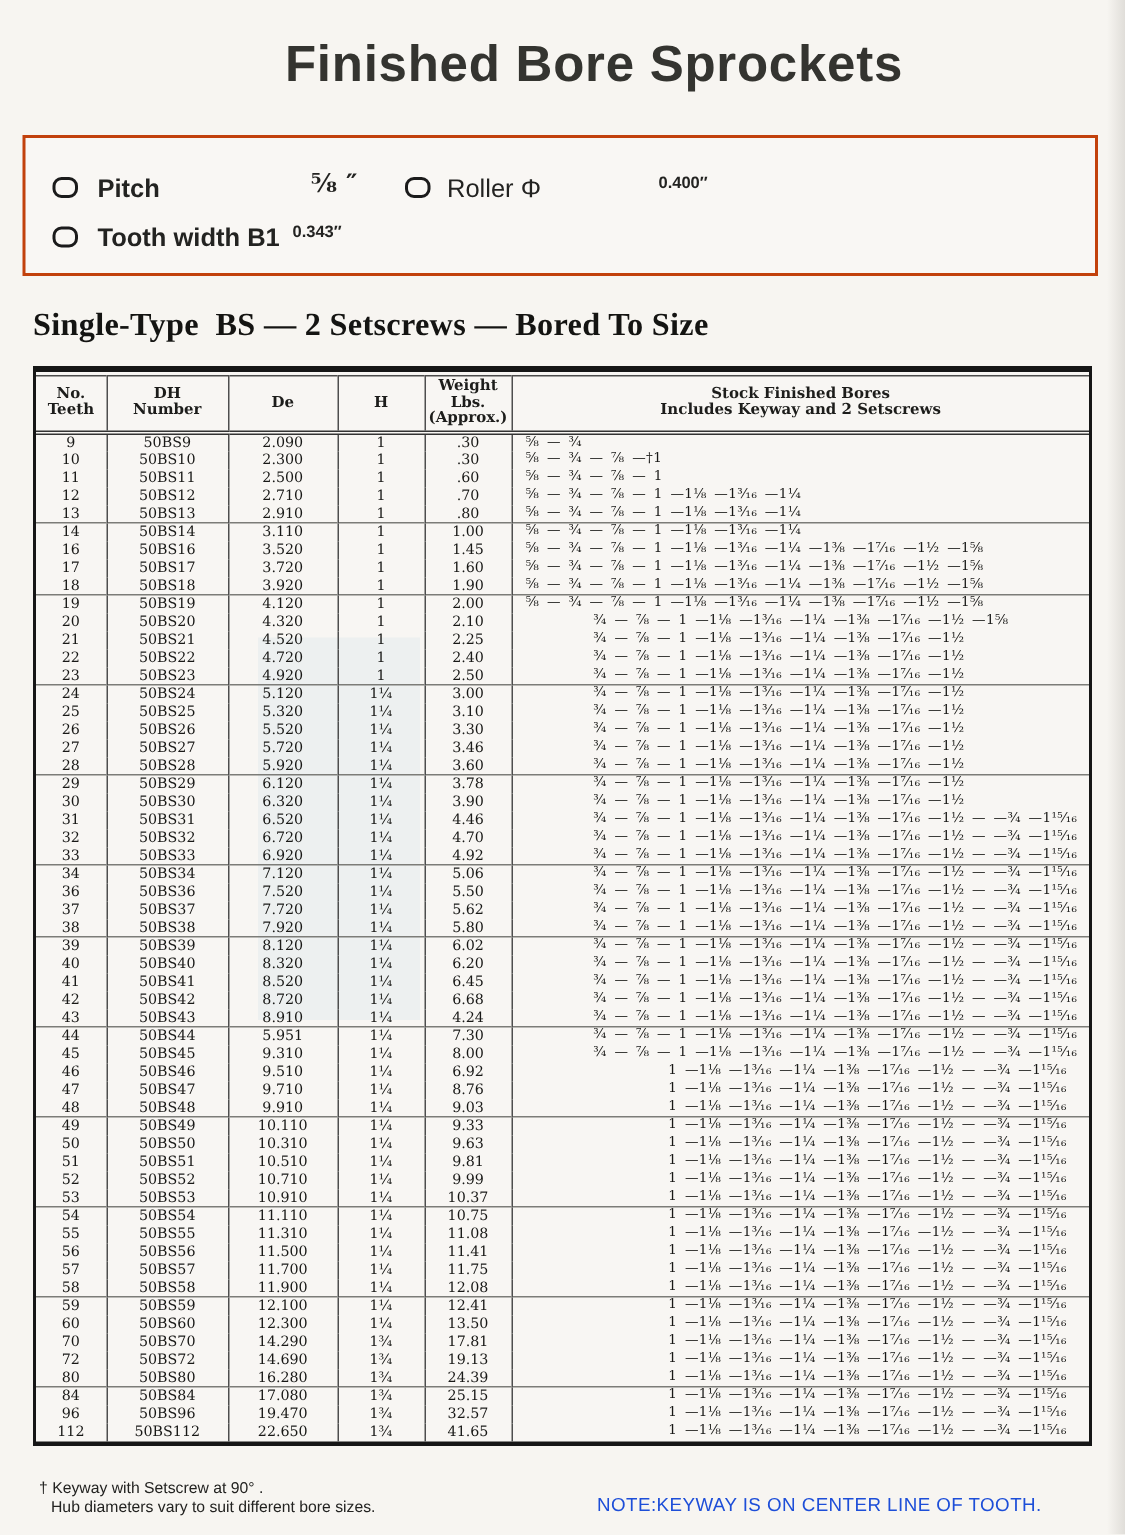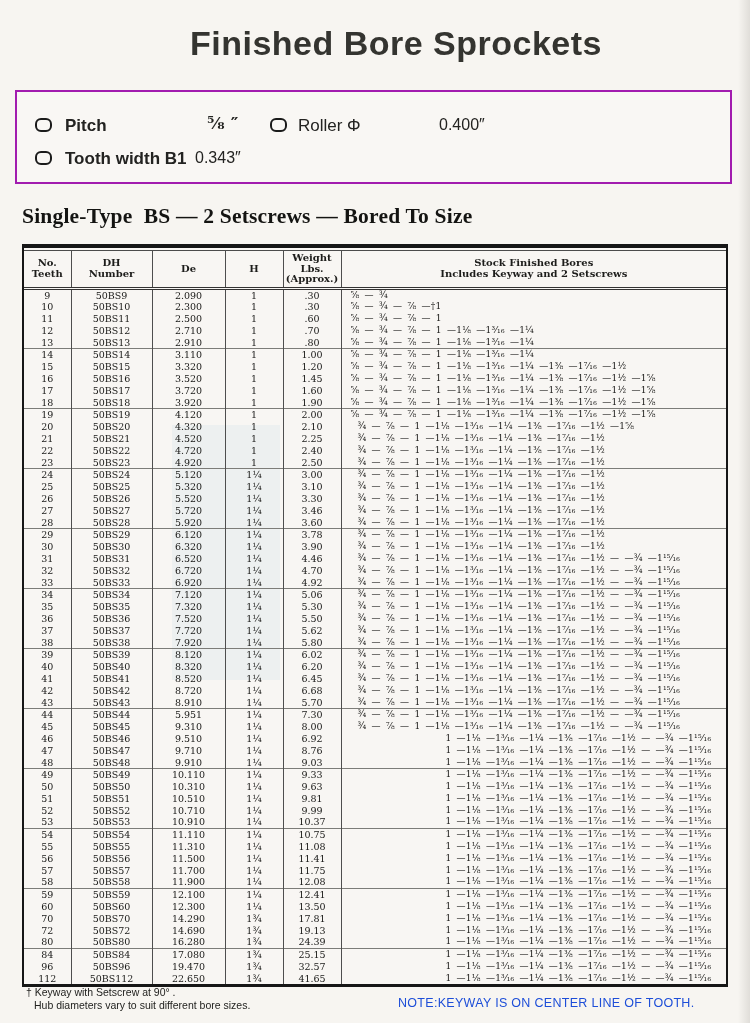--- a/index.html
+++ b/index.html
@@ -20,32 +20,32 @@
   
   .page-title{
     position:absolute;top:24px;left:0;width:100%;
     text-align:center;font-size:34px;font-weight:bold;letter-spacing:.5px;
     color:#343430;
     padding-left:21px;
   }
   
   .spec-box{
     position:absolute;left:15px;top:90px;width:717px;height:94px;
-    border:2px solid #a21caf;background:rgba(255,255,255,0.25);
+    border:2px solid #c2410c;background:rgba(255,255,255,0.25);
     box-sizing:border-box;
   }
   .spec-row{position:absolute;left:0;width:100%;height:22px;}
   .spec-row.r1{top:24px;}
   .spec-row.r2{top:57px;}
   .cbx{
     position:absolute;width:17px;height:14px;border:2px solid #1b1b1b;
     border-radius:6px;background:transparent;box-sizing:border-box;top:2px;
   }
   .spec-label{position:absolute;top:0;font-size:17px;font-weight:bold;color:#232321;}
-  .spec-value{position:absolute;top:0;font-size:16px;font-weight:normal;color:#232321;}
+  .spec-value{position:absolute;top:0;font-size:11px;font-weight:bold;color:#232321;}
   .pitch-frac{font-family:"DejaVu Serif",serif;font-size:17px;font-weight:bold;}
   
   .section-heading{
     position:absolute;left:22px;top:204px;
     font-family:"Liberation Serif",serif;font-weight:bold;font-size:21.5px;
     color:#141412;white-space:pre;letter-spacing:.2px;
   }
   
   .table-wrap{
     position:absolute;left:22px;top:244px;width:706px;
@@ -65,21 +65,21 @@
     text-align:center;vertical-align:middle;height:36px;padding:2px 1px;
     white-space:pre-line;
   }
   tbody td{
     height:11.93px;line-height:11.6px;font-size:9.5px;color:#181816;
     text-align:center;padding:0;white-space:nowrap;overflow:hidden;
   }
   tbody tr.sep td{border-top:1px solid #7c7c78;}
   tbody td.c5{text-align:left;font-size:9px;letter-spacing:.25px;word-spacing:2px;}
   td.ind0{padding-left:9px;}
-  td.ind1{padding-left:16px;}
+  td.ind1{padding-left:54px;}
   td.ind2{padding-left:104px;}
   
   .footnote{position:absolute;left:26px;top:986px;font-size:10.5px;color:#232321;line-height:13px;}
   .footnote .l2{padding-left:8px;}
   .note-line{
     position:absolute;left:398px;top:996px;font-size:12.5px;font-weight:normal;
     color:#1d4ed8;letter-spacing:.3px;
   }
 </style>
 </head>
@@ -176,28 +176,20 @@
         </tr>
         <tr class="sep">
           <td class="c0">14</td>
           <td class="c1">50BS14</td>
           <td class="c2">3.110</td>
           <td class="c3">1</td>
           <td class="c4">1.00</td>
           <td class="c5 ind0">⅝ — ¾ — ⅞ — 1 —1⅛ —1³⁄₁₆ —1¼</td>
         </tr>
         <tr>
-          <td class="c0">15</td>
-          <td class="c1">50BS15</td>
-          <td class="c2">3.320</td>
-          <td class="c3">1</td>
-          <td class="c4">1.20</td>
-          <td class="c5 ind0">⅝ — ¾ — ⅞ — 1 —1⅛ —1³⁄₁₆ —1¼ —1⅜ —1⁷⁄₁₆ —1½</td>
-        </tr>
-        <tr>
           <td class="c0">16</td>
           <td class="c1">50BS16</td>
           <td class="c2">3.520</td>
           <td class="c3">1</td>
           <td class="c4">1.45</td>
           <td class="c5 ind0">⅝ — ¾ — ⅞ — 1 —1⅛ —1³⁄₁₆ —1¼ —1⅜ —1⁷⁄₁₆ —1½ —1⅝</td>
         </tr>
         <tr>
           <td class="c0">17</td>
           <td class="c1">50BS17</td>
@@ -336,28 +328,20 @@
         </tr>
         <tr class="sep">
           <td class="c0">34</td>
           <td class="c1">50BS34</td>
           <td class="c2">7.120</td>
           <td class="c3">1¼</td>
           <td class="c4">5.06</td>
           <td class="c5 ind1">¾ — ⅞ — 1 —1⅛ —1³⁄₁₆ —1¼ —1⅜ —1⁷⁄₁₆ —1½ — —¾ —1¹⁵⁄₁₆</td>
         </tr>
         <tr>
-          <td class="c0">35</td>
-          <td class="c1">50BS35</td>
-          <td class="c2">7.320</td>
-          <td class="c3">1¼</td>
-          <td class="c4">5.30</td>
-          <td class="c5 ind1">¾ — ⅞ — 1 —1⅛ —1³⁄₁₆ —1¼ —1⅜ —1⁷⁄₁₆ —1½ — —¾ —1¹⁵⁄₁₆</td>
-        </tr>
-        <tr>
           <td class="c0">36</td>
           <td class="c1">50BS36</td>
           <td class="c2">7.520</td>
           <td class="c3">1¼</td>
           <td class="c4">5.50</td>
           <td class="c5 ind1">¾ — ⅞ — 1 —1⅛ —1³⁄₁₆ —1¼ —1⅜ —1⁷⁄₁₆ —1½ — —¾ —1¹⁵⁄₁₆</td>
         </tr>
         <tr>
           <td class="c0">37</td>
           <td class="c1">50BS37</td>
@@ -404,21 +388,21 @@
           <td class="c2">8.720</td>
           <td class="c3">1¼</td>
           <td class="c4">6.68</td>
           <td class="c5 ind1">¾ — ⅞ — 1 —1⅛ —1³⁄₁₆ —1¼ —1⅜ —1⁷⁄₁₆ —1½ — —¾ —1¹⁵⁄₁₆</td>
         </tr>
         <tr>
           <td class="c0">43</td>
           <td class="c1">50BS43</td>
           <td class="c2">8.910</td>
           <td class="c3">1¼</td>
-          <td class="c4">5.70</td>
+          <td class="c4">4.24</td>
           <td class="c5 ind1">¾ — ⅞ — 1 —1⅛ —1³⁄₁₆ —1¼ —1⅜ —1⁷⁄₁₆ —1½ — —¾ —1¹⁵⁄₁₆</td>
         </tr>
         <tr class="sep">
           <td class="c0">44</td>
           <td class="c1">50BS44</td>
           <td class="c2">5.951</td>
           <td class="c3">1¼</td>
           <td class="c4">7.30</td>
           <td class="c5 ind1">¾ — ⅞ — 1 —1⅛ —1³⁄₁₆ —1¼ —1⅜ —1⁷⁄₁₆ —1½ — —¾ —1¹⁵⁄₁₆</td>
         </tr>

